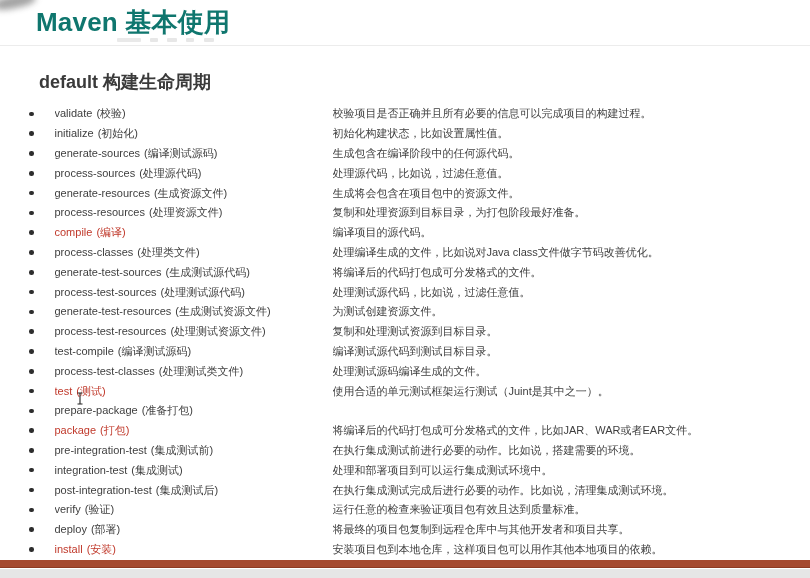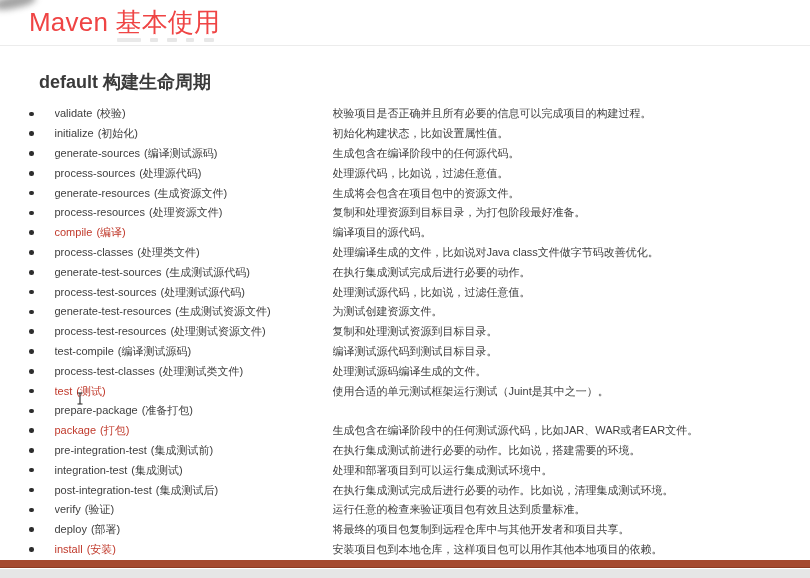--- a/index.html
+++ b/index.html
@@ -15,22 +15,22 @@
     background:#ffffff;
     font-family:"Liberation Sans","DejaVu Sans",sans-serif;
     position:relative;overflow:hidden;
   }
   .corner-artifact{
     position:absolute;left:-6px;top:-5px;width:42px;height:13px;
     background:#5a5a5a;opacity:.55;filter:blur(3px);
     transform:rotate(-12deg);border-radius:40%;
   }
   .page-title{
-    position:absolute;left:29px;top:5px;margin:0;
-    font-size:26px;font-weight:normal;color:#ef4444;letter-spacing:.2px;
+    position:absolute;left:36px;top:5px;margin:0;
+    font-size:26px;font-weight:bold;color:#0f766e;letter-spacing:.2px;
   }
   .ghost-toolbar{position:absolute;top:38px;left:0;height:5px;width:100%;}
   .ghost{position:absolute;top:0;height:4px;background:#c9c9c9;opacity:.45;border-radius:1px;}
   .ghost.g1{left:117px;width:24px;background:#e3e3e3;opacity:.8;}
   .ghost.g2{left:150px;width:8px;}
   .ghost.g3{left:167px;width:10px;}
   .ghost.g4{left:186px;width:8px;}
   .ghost.g5{left:204px;width:10px;}
   .title-divider{
     position:absolute;left:0;top:45px;width:810px;height:1px;background:#ececec;
@@ -146,21 +146,21 @@
       <span class="phase-name">process-classes</span><span class="phase-cn">(处理类文件)</span>
     </span>
     <span class="phase-desc">处理编译生成的文件，比如说对Java class文件做字节码改善优化。</span>
   </div>
 
   <div class="phase-row">
     <span class="bullet"></span>
     <span class="phase-label">
       <span class="phase-name">generate-test-sources</span><span class="phase-cn">(生成测试源代码)</span>
     </span>
-    <span class="phase-desc">在执行集成测试完成后进行必要的动作。</span>
+    <span class="phase-desc">将编译后的代码打包成可分发格式的文件。</span>
   </div>
 
   <div class="phase-row">
     <span class="bullet"></span>
     <span class="phase-label">
       <span class="phase-name">process-test-sources</span><span class="phase-cn">(处理测试源代码)</span>
     </span>
     <span class="phase-desc">处理测试源代码，比如说，过滤任意值。</span>
   </div>
 
@@ -209,21 +209,21 @@
     <span class="phase-label">
       <span class="phase-name">prepare-package</span><span class="phase-cn">(准备打包)</span>
     </span>
   </div>
 
   <div class="phase-row highlight">
     <span class="bullet"></span>
     <span class="phase-label">
       <span class="phase-name">package</span><span class="phase-cn">(打包)</span>
     </span>
-    <span class="phase-desc">生成包含在编译阶段中的任何测试源代码，比如JAR、WAR或者EAR文件。</span>
+    <span class="phase-desc">将编译后的代码打包成可分发格式的文件，比如JAR、WAR或者EAR文件。</span>
   </div>
 
   <div class="phase-row">
     <span class="bullet"></span>
     <span class="phase-label">
       <span class="phase-name">pre-integration-test</span><span class="phase-cn">(集成测试前)</span>
     </span>
     <span class="phase-desc">在执行集成测试前进行必要的动作。比如说，搭建需要的环境。</span>
   </div>
 

